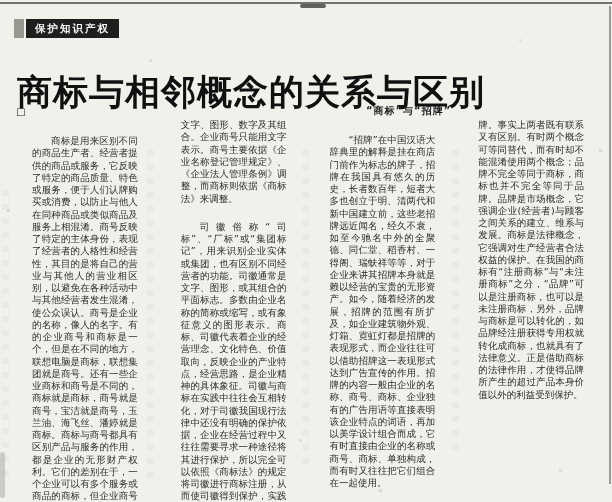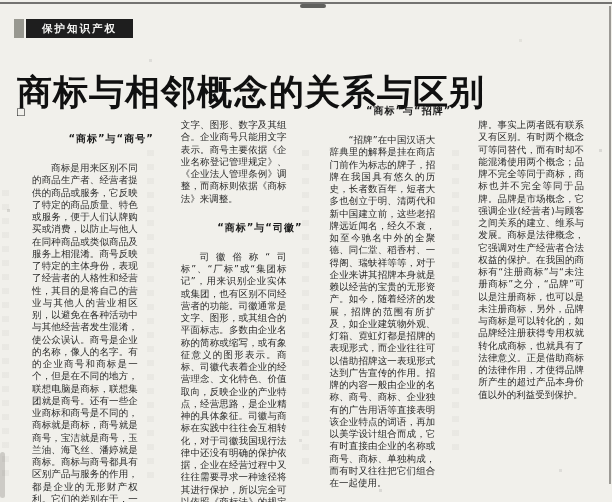--- a/index.html
+++ b/index.html
@@ -28,21 +28,21 @@
   .bleed.g1{left:147px;top:150px;height:330px;}
   .bleed.g2{left:302px;top:150px;height:320px;}
   .bleed.g3{left:452px;top:150px;height:300px;}
   .bleed.g0{left:2px;top:190px;height:290px;}
 
   
   .badge{position:absolute;left:14px;top:19px;display:flex;align-items:stretch;height:19px;}
   .badge .sq{width:10px;background:var(--badge-square,#989890);margin-right:2px;}
   .badge .box{background:var(--badge-bg,#1e1e1e);color:var(--badge-fg,#f4f4f2);
     font-size:10.5px;font-weight:bold;letter-spacing:2px;
-    display:flex;align-items:center;padding:0 16px;}
+    display:flex;align-items:center;padding:0 9px;}
 
   
   .main-title{position:absolute;left:17px;top:46px;width:580px;
     font-family:"DejaVu Serif",serif;font-weight:bold;
     font-size:35px;letter-spacing:1px;color:#101010;white-space:nowrap;}
 
   
   .byline{margin:2px 0 0 0;font-weight:bold;font-size:9.5px;line-height:14px;color:#222;}
   .byline .row1{display:flex;align-items:center;gap:5px;}
   .byline .marker{font-size:10px;}
@@ -81,26 +81,24 @@
 
   <h1 class="main-title">商标与相邻概念的关系与区别</h1>
 
   <div class="content">
     <div class="col">
       <div class="byline">
         <div class="row1">
           <span class="marker">□</span>
         </div>
       </div>
-    <h3 class="sec-heading">“商标”与“商号”</h3>
         <p class="body-para indent">商标是用来区别不同的商品生产者、经营者提供的商品或服务，它反映了特定的商品质量、特色或服务，便于人们认牌购买或消费，以防止与他人在同种商品或类似商品及服务上相混淆。商号反映了特定的主体身份，表现了经营者的人格性和经营性，其目的是将自己的营业与其他人的营业相区别，以避免在各种活动中与其他经营者发生混淆，使公众误认。商号是企业的名称，像人的名字。有的企业商号和商标是一个，但是在不同的地方，联想电脑是商标，联想集团就是商号。还有一些企业商标和商号是不同的，商标就是商标，商号就是商号，宝洁就是商号，玉兰油、海飞丝、潘婷就是商标。商标与商号都具有区别产品与服务的作用，都是企业的无形财产权利。它们的差别在于，一个企业可以有多个服务或商品的商标，但企业商号一般只有一个。商标一经核准注册，在全国享有专用权。企业商号仅在规定的区域内有专用权。商标的表现形式是</p>
       </div>
     <div class="col">
         <p class="body-para">文字、图形、数字及其组合。企业商号只能用文字表示。商号主要依据《企业名称登记管理规定》、《企业法人管理条例》调整，而商标则依据《商标法》来调整。</p>
-        <h3 class="sec-heading">“商标”与“司徽”</h3>
         <p class="body-para indent">司徽俗称“司标”、“厂标”或“集团标记”，用来识别企业实体或集团，也有区别不同经营者的功能。司徽通常是文字、图形，或其组合的平面标志。多数由企业名称的简称或缩写，或有象征意义的图形表示。商标、司徽代表着企业的经营理念、文化特色、价值取向，反映企业的产业特点，经营思路，是企业精神的具体象征。司徽与商标在实践中往往会互相转化，对于司徽我国现行法律中还没有明确的保护依据，企业在经营过程中又往往需要寻求一种途径将其进行保护，所以完全可以依照《商标法》的规定将司徽进行商标注册，从而使司徽得到保护，实践证明，这是个行之有效的办法。相反情况下，有些商标在通过广泛宣传使用后，具有了一定的知名度，同时也能直接反映企业的特点，企业也完全可以将该商标转化为司徽。</p>
       </div>
     <div class="col">
         <h3 class="sec-heading">“商标”与“招牌”</h3>
         <p class="body-para indent">“招牌”在中国汉语大辞典里的解释是挂在商店门前作为标志的牌子，招牌在我国具有悠久的历史，长者数百年，短者大多也创立于明、清两代和新中国建立前，这些老招牌远近闻名，经久不衰，如至今驰名中外的全聚德、同仁堂、稻香村、一得阁、瑞蚨祥等等，对于企业来讲其招牌本身就是赖以经营的宝贵的无形资产。如今，随着经济的发展，招牌的范围有所扩及，如企业建筑物外观、灯箱、霓虹灯都是招牌的表现形式，而企业往往可以借助招牌这一表现形式达到广告宣传的作用。招牌的内容一般由企业的名称、商号、商标、企业独有的广告用语等直接表明该企业特点的词语，再加以美学设计组合而成，它有时直接由企业的名称或商号、商标、单独构成，而有时又往往把它们组合在一起使用。</p>
         <h3 class="sec-heading">“品牌”与“商标”</h3>
         <p class="body-para indent">“品牌”与“商标”是极易混淆的一对概念，一部分企业错误地认为产品进行“商标”注册后就成了品</p>
       </div>
     <div class="col">
         <p class="body-para">牌。事实上两者既有联系又有区别。有时两个概念可等同替代，而有时却不能混淆使用两个概念；品牌不完全等同于商标，商标也并不完全等同于品牌。品牌是市场概念，它强调企业(经营者)与顾客之间关系的建立、维系与发展。商标是法律概念，它强调对生产经营者合法权益的保护。在我国的商标有“注册商标”与“未注册商标”之分，“品牌”可以是注册商标，也可以是未注册商标，另外，品牌与商标是可以转化的，如品牌经注册获得专用权就转化成商标，也就具有了法律意义。正是借助商标的法律作用，才使得品牌所产生的超过产品本身价值以外的利益受到保护。</p>

